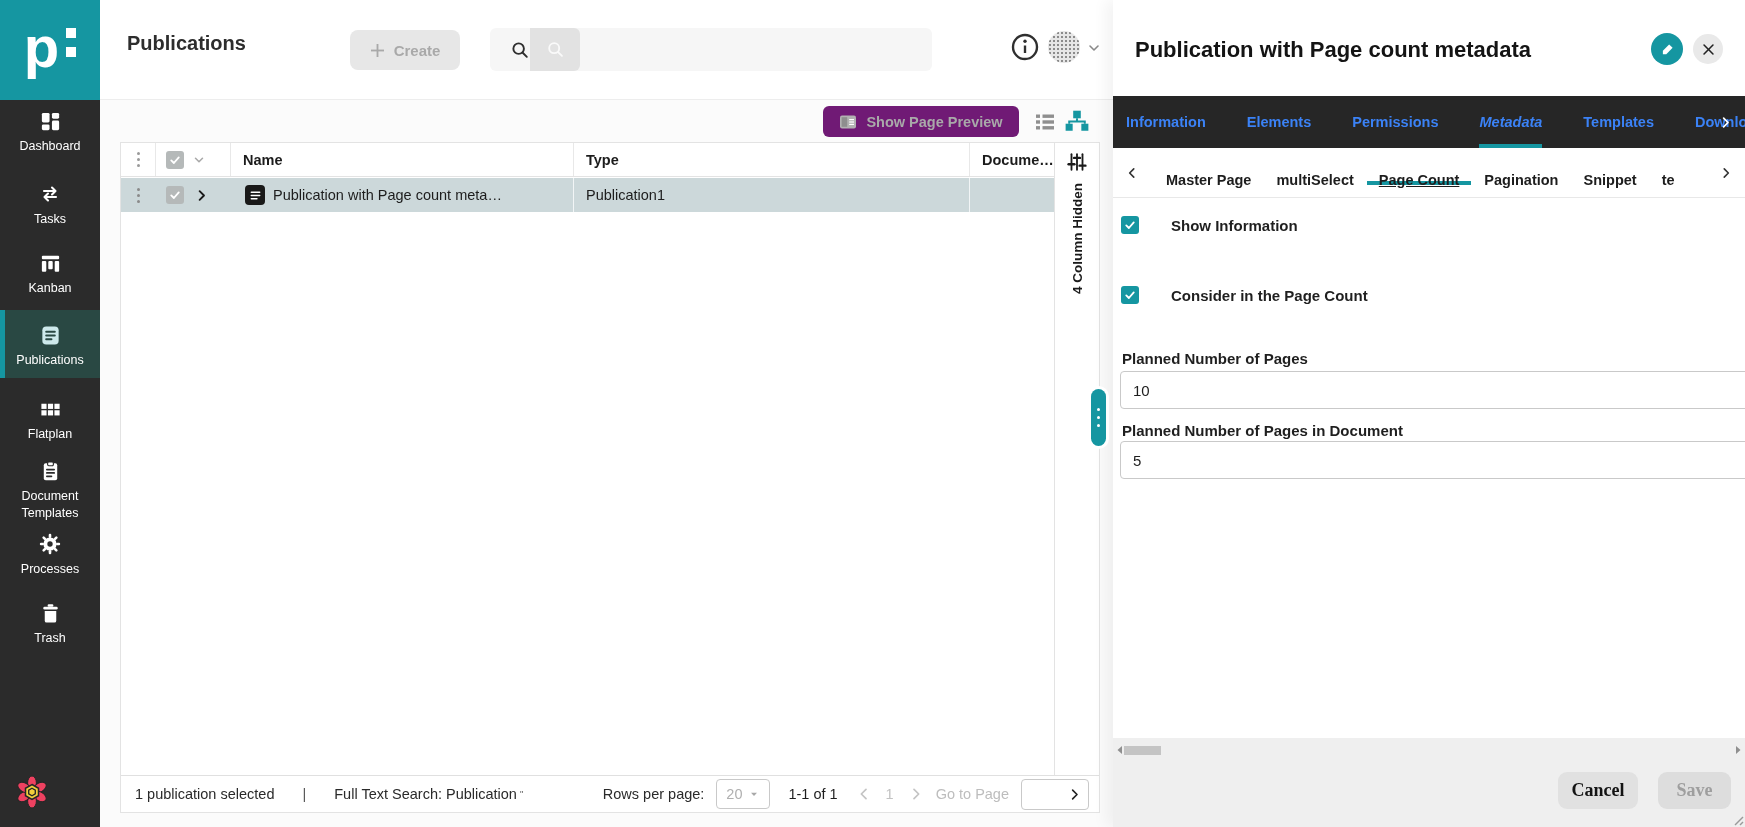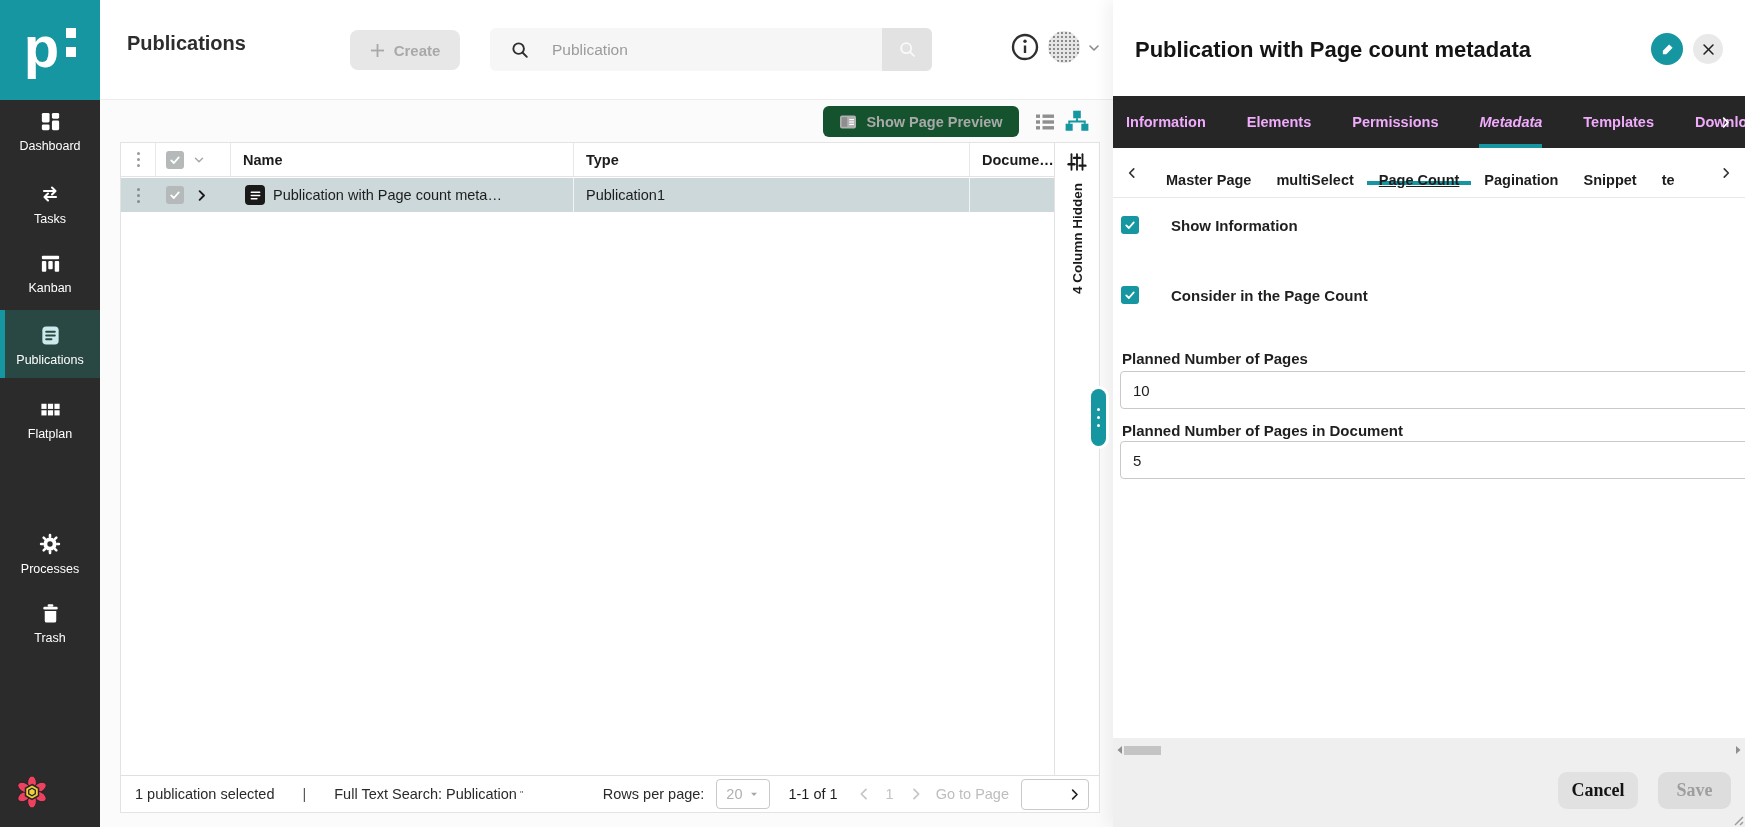--- a/index.html
+++ b/index.html
@@ -31,21 +31,21 @@
     color:#a9a9a9; font-size:15px; font-weight:600; display:flex; align-items:center; justify-content:center; gap:9px; cursor:default; }
   .searchbar { position:absolute; left:390px; top:28px; width:442px; height:43px; background:#f6f6f6; border-radius:6px; display:flex; align-items:center; }
   .searchbar input { flex:1; border:none; outline:none; background:transparent; font-family:inherit; font-size:15.5px; color:#9b9b9b; margin-left:22px; }
   .search-ic { margin-left:20px; }
   .search-submit { width:50px; height:43px; background:#e2e2e2; border-radius:0 6px 6px 0; display:flex; align-items:center; justify-content:center; cursor:pointer; }
   .info-btn { position:absolute; left:910px; top:32px; width:30px; height:30px; cursor:pointer; }
   .avatar { position:absolute; left:948px; top:31px; width:32px; height:32px; border-radius:50%;
     background: radial-gradient(#8b8b8b 1px, rgba(0,0,0,0) 1.3px) 0 0/4px 4px, #e6e6e6; cursor:pointer; }
   .user-caret { position:absolute; left:986px; top:40px; cursor:pointer; }
 
-  .preview-btn { position:absolute; left:723px; top:106px; width:196px; height:31px; background:#14532d; border-radius:6px;
+  .preview-btn { position:absolute; left:723px; top:106px; width:196px; height:31px; background:#701a75; border-radius:6px;
     color:#a9a9a9; font-size:14.5px; font-weight:600; display:flex; align-items:center; justify-content:center; gap:9px; cursor:default; }
   .view-list-btn { position:absolute; left:933px; top:110px; cursor:pointer; }
   .view-tree-btn { position:absolute; left:964px; top:108px; cursor:pointer; }
 
   
   .table { position:absolute; left:20px; top:142px; width:980px; height:671px; background:#fff; border:1px solid #e3e3e3; }
   .thead { position:absolute; top:0; left:0; width:934px; height:34px; border-bottom:1px solid #e3e3e3; display:flex; background:#fff; }
   .th { display:flex; align-items:center; border-right:1px solid #e8e8e8; font-size:14.5px; font-weight:700; color:#1c1c1c; padding-left:12px; }
   .c-kebab { width:35px; justify-content:center; padding-left:0; }
   .c-check { width:75px; padding-left:10px; gap:8px; }
@@ -86,21 +86,21 @@
 
   
   .panel { position:absolute; left:1113px; top:0; width:632px; height:827px; background:#fff; overflow:hidden;
     box-shadow:-7px 0 14px rgba(0,0,0,.05); }
   .panel-title { position:absolute; left:22px; top:37px; font-size:22px; font-weight:700; color:#141414; }
   .edit-btn { position:absolute; right:62px; top:33px; width:32px; height:32px; border-radius:50%; background:#1596a1;
     display:flex; align-items:center; justify-content:center; cursor:pointer; }
   .close-btn { position:absolute; right:22px; top:34px; width:30px; height:30px; border-radius:50%; background:#e9e9e9;
     display:flex; align-items:center; justify-content:center; cursor:pointer; }
   .tabbar { position:absolute; top:96px; left:0; right:0; height:52px; background:#262626; display:flex; align-items:stretch; padding-left:13px; gap:41px; }
-  .tab { display:flex; align-items:center; color:#f0abfc; font-size:14.5px; font-weight:700; border-bottom:4px solid rgba(0,0,0,0); padding-top:4px; cursor:pointer; white-space:nowrap; }
+  .tab { display:flex; align-items:center; color:#3b82f6; font-size:14.5px; font-weight:700; border-bottom:4px solid rgba(0,0,0,0); padding-top:4px; cursor:pointer; white-space:nowrap; }
   .tab.active { border-bottom-color:#1596a1;font-style:italic; }
   .tab-next { position:absolute; right:12px; top:96px; height:52px; display:flex; align-items:center; cursor:pointer; }
   .subtabs { position:absolute; top:148px; left:0; right:0; height:50px; border-bottom:1px solid #e8e8e8; display:flex; align-items:stretch; padding-left:53px; gap:25px; }
   .subtab { display:flex; align-items:center; font-size:14.5px; font-weight:700; color:#1d1d1d; border-bottom:4px solid rgba(0,0,0,0); padding-top:18px; cursor:pointer; white-space:nowrap; }
   .subtab.active { border-bottom-color:#1596a1; padding-left:12px; padding-right:12px; margin:12px -12px;text-decoration:underline; }
   .subtab-prev { position:absolute; left:12px; top:148px; height:50px; display:flex; align-items:center; cursor:pointer; }
   .subtab-next { position:absolute; right:12px; top:148px; height:50px; display:flex; align-items:center; cursor:pointer; }
 
   .cb-row { position:absolute; left:8px; display:flex; align-items:center; gap:32px; }
   .cb-row .cb-lbl { font-size:15px; font-weight:700; color:#1f1f1f; }
@@ -193,20 +193,34 @@
           <rect x="9.3" y="6" width="5.4" height="5.4"></rect>
           <rect x="16.1" y="6" width="5.4" height="5.4"></rect>
           <rect x="2.5" y="12.8" width="5.4" height="5.4"></rect>
           <rect x="9.3" y="12.8" width="5.4" height="5.4"></rect>
           <rect x="16.1" y="12.8" width="5.4" height="5.4"></rect>
         </svg>
     </span>
     <div class="lbl">Flatplan</div>
   </div>
 
+  <div class="nav-item" style="top:460px">
+    <span class="ico">
+      <svg width="23" height="23" viewBox="0 0 24 24">
+          <rect x="5" y="3.5" width="14" height="17.5" rx="2" fill="#fff"></rect>
+          <rect x="9" y="2" width="6" height="4" rx="1.2" fill="#fff" stroke="#2b2b2b" stroke-width="1.2"></rect>
+          <g stroke="#2b2b2b" stroke-width="1.8" stroke-linecap="round">
+            <line x1="8.2" y1="10" x2="15.8" y2="10"></line>
+            <line x1="8.2" y1="13.5" x2="15.8" y2="13.5"></line>
+            <line x1="8.2" y1="17" x2="13" y2="17"></line>
+          </g>
+        </svg>
+    </span>
+    <div class="lbl wrap">Document Templates</div>
+  </div>
 
   <div class="nav-item" style="top:532px">
     <span class="ico">
       <svg width="24" height="24" viewBox="0 0 24 24">
           <g fill="#fff">
             <rect x="10.7" y="1.8" width="2.6" height="4.2" rx="1.2"></rect>
             <rect x="10.7" y="1.8" width="2.6" height="4.2" rx="1.2" transform="rotate(45 12 12)"></rect>
             <rect x="10.7" y="1.8" width="2.6" height="4.2" rx="1.2" transform="rotate(90 12 12)"></rect>
             <rect x="10.7" y="1.8" width="2.6" height="4.2" rx="1.2" transform="rotate(135 12 12)"></rect>
             <rect x="10.7" y="1.8" width="2.6" height="4.2" rx="1.2" transform="rotate(180 12 12)"></rect>
@@ -260,21 +274,20 @@
       </span>
       <span>Create</span>
     </div>
     <div class="searchbar">
       <span class="search-ic">
         <svg width="20" height="20" viewBox="0 0 22 22" fill="none" stroke="#2f2f2f" stroke-width="2.1" stroke-linecap="round">
             <circle cx="9.5" cy="9.5" r="5.8"></circle>
             <line x1="14" y1="14" x2="18.5" y2="18.5"></line>
           </svg>
       </span>
-      <input value="Publication" style="">
       <span class="search-submit">
         <svg width="19" height="19" viewBox="0 0 22 22" fill="none" stroke="#fafafa" stroke-width="2.1" stroke-linecap="round">
             <circle cx="9.5" cy="9.5" r="5.8"></circle>
             <line x1="14" y1="14" x2="18.5" y2="18.5"></line>
           </svg>
       </span>
     </div>
     <div class="info-btn">
       <svg width="30" height="30" viewBox="0 0 24 24" fill="none">
           <circle cx="12" cy="12" r="9.6" stroke="#2f2f2f" stroke-width="1.9"></circle>

